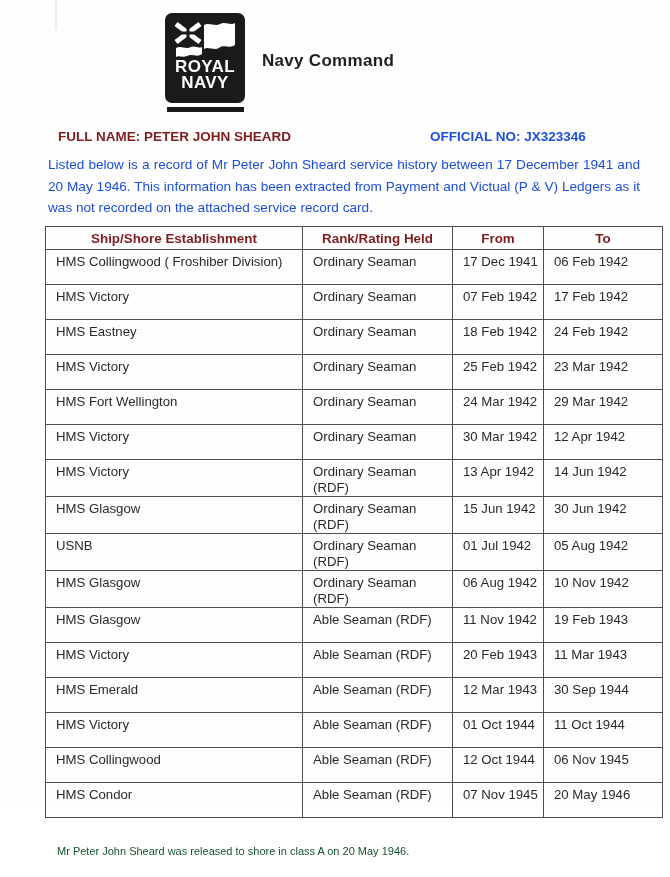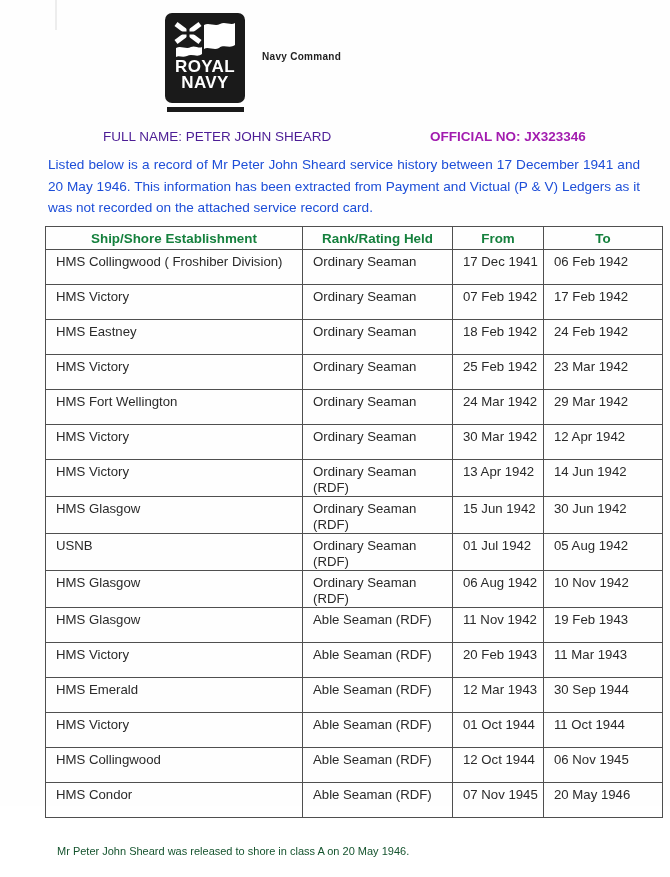--- a/index.html
+++ b/index.html
@@ -24,51 +24,51 @@
   }
   .logo-flag{margin-top:8px;}
   .logo-word{
     color:#ffffff;font-weight:700;font-size:17px;line-height:16px;
     letter-spacing:0.4px;text-align:center;
   }
   .logo-bar{position:absolute;left:167px;top:107px;width:77px;height:5px;background:#1a1a1a;}
 
   .brand{
     position:absolute;left:262px;top:51px;
-    font-size:10px;font-weight:700;letter-spacing:0.3px;color:#1f1f1f;
+    font-size:17px;font-weight:700;letter-spacing:0.3px;color:#1f1f1f;
   }
 
   
   .full-name{
     position:absolute;left:58px;top:129px;
-    font-size:13.5px;font-weight:400;color:#4c1d95;margin-left:45px;
+    font-size:13.5px;font-weight:700;color:#7f1d1d;
   }
   .official-no{
     position:absolute;left:430px;top:129px;
-    font-size:13.5px;font-weight:700;color:#a21caf;
+    font-size:13.5px;font-weight:700;color:#1d4ed8;
   }
 
   
   .intro{
     position:absolute;left:48px;top:154px;width:592px;
     font-size:13.6px;line-height:21.5px;text-align:justify;color:#1d4ed8;
     margin:0;
   }
 
   
   table.svc{
     position:absolute;left:45px;top:226px;width:617px;
     border-collapse:collapse;table-layout:fixed;
   }
   table.svc th, table.svc td{
     border:1px solid #4f4f4f;
   }
   table.svc th{
     font-size:13.4px;font-weight:700;text-align:center;
-    height:20px;padding:1px 2px;color:#15803d;
+    height:20px;padding:1px 2px;color:#7f1d1d;
   }
   table.svc tr.datarow{height:35px;}
   table.svc td{
     font-size:13.2px;line-height:16px;vertical-align:top;color:#2a2a2a;
     padding:4px 2px 0 10px;
   }
   td.c-ship{white-space:nowrap;overflow:hidden;}
   td.c-rank{padding-right:14px;}
   td.c-from{padding-left:8px;white-space:nowrap;margin-top:40px;}
   td.c-to{padding-left:14px;white-space:nowrap;}

